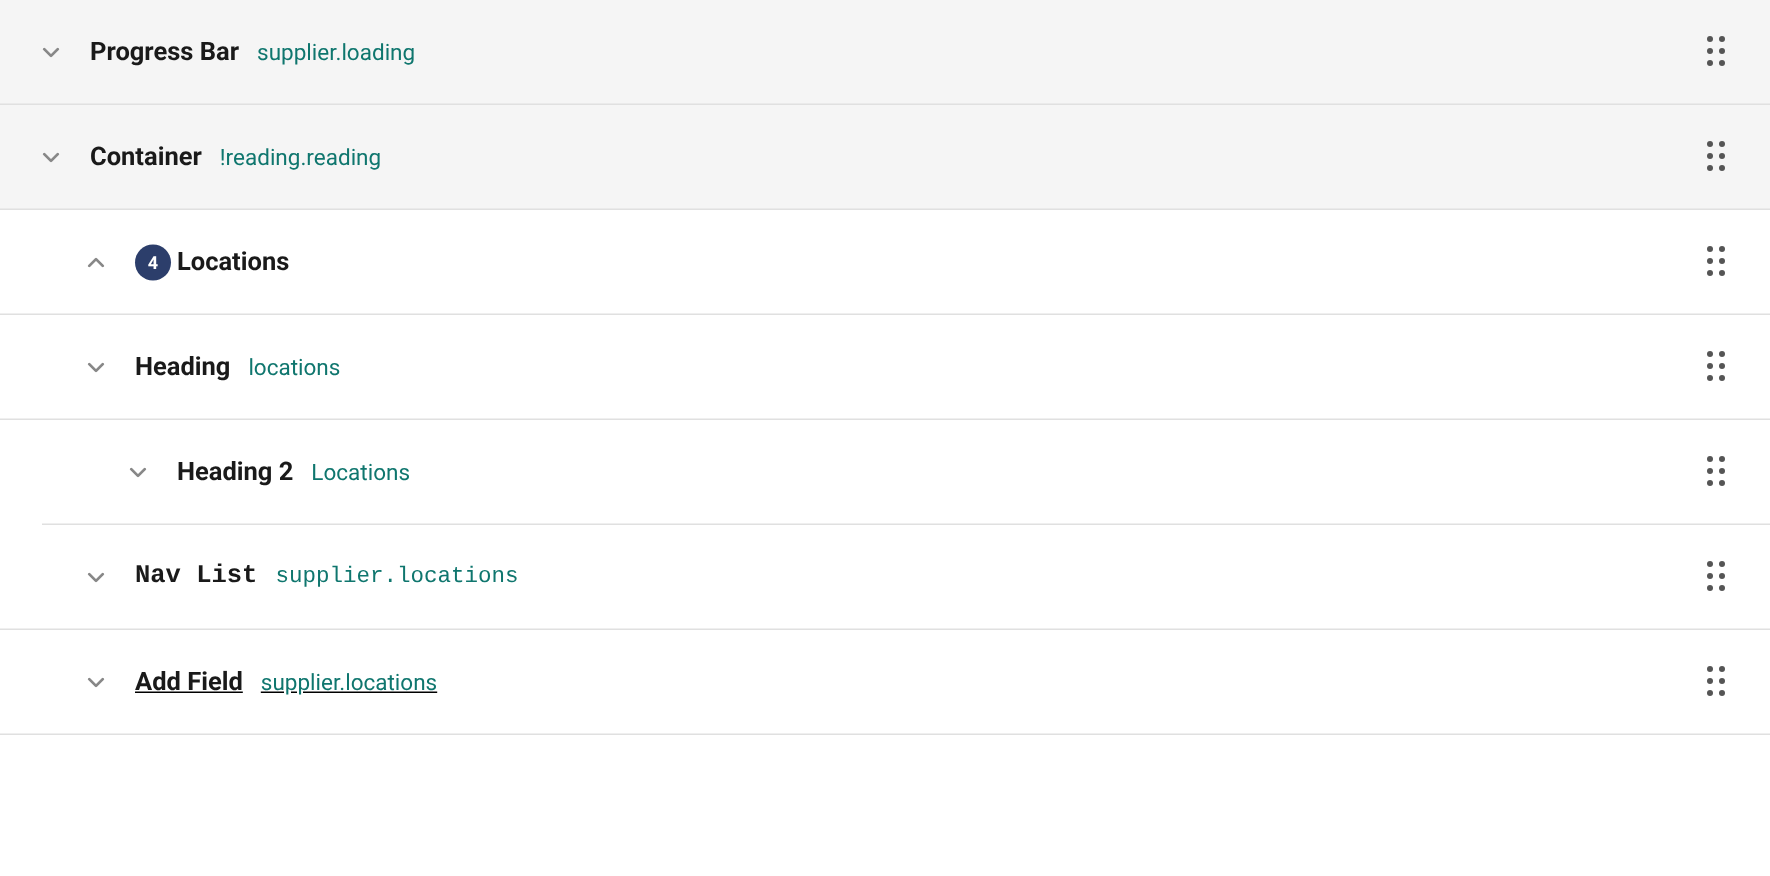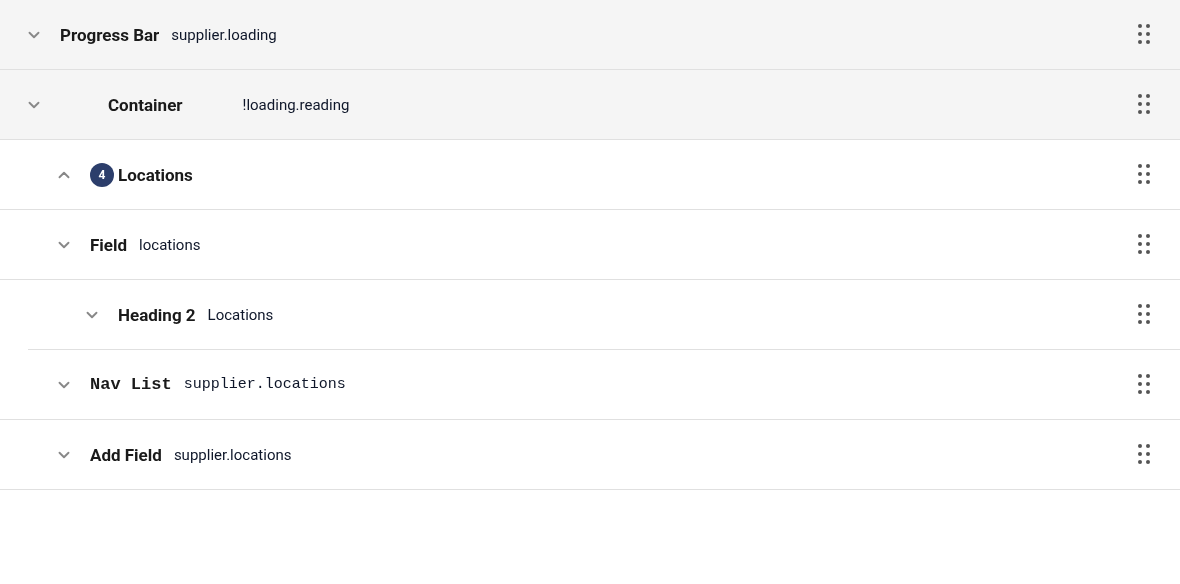--- a/index.html
+++ b/index.html
@@ -67,21 +67,21 @@
     .item-label {
       font-weight: 700;
       font-size: 17px;
       color: #1a1a1a;
       margin-right: 12px;
     }
 
     .item-sublabel {
       font-weight: 400;
       font-size: 15px;
-      color: #0f172a;
+      color: #0f766e;
     }
 
     .dots-menu {
       margin-left: auto;
       display: flex;
       align-items: center;
       justify-content: center;
       width: 32px;
       height: 32px;
       cursor: pointer;
@@ -122,28 +122,28 @@
       <div class="dots-grid">
         <div class="dot"></div>
         <div class="dot"></div>
         <div class="dot"></div>
         <div class="dot"></div>
         <div class="dot"></div>
         <div class="dot"></div>
       </div>
     </div>
     </div>
-    <div class="tree-item" style="background-color: rgb(245, 245, 245); gap: 48px;">
+    <div class="tree-item" style="background-color: rgb(245, 245, 245);">
       <div class="chevron-icon">
         <svg viewBox="0 0 24 24" fill="none" stroke="currentColor" stroke-width="2.5" stroke-linecap="round" stroke-linejoin="round">
           <polyline points="6 9 12 15 18 9"></polyline>
         </svg>
       </div>
       <span class="item-label">Container</span>
-      <span class="item-sublabel">!loading.reading</span>
+      <span class="item-sublabel">!reading.reading</span>
       <div class="dots-menu">
       <div class="dots-grid">
         <div class="dot"></div>
         <div class="dot"></div>
         <div class="dot"></div>
         <div class="dot"></div>
         <div class="dot"></div>
         <div class="dot"></div>
       </div>
     </div>
@@ -166,21 +166,21 @@
         <div class="dot"></div>
       </div>
     </div>
     </div>
     <div class="tree-item indented" style="background-color: rgb(255, 255, 255);">
       <div class="chevron-icon">
         <svg viewBox="0 0 24 24" fill="none" stroke="currentColor" stroke-width="2.5" stroke-linecap="round" stroke-linejoin="round">
           <polyline points="6 9 12 15 18 9"></polyline>
         </svg>
       </div>
-      <span class="item-label">Field</span>
+      <span class="item-label">Heading</span>
       <span class="item-sublabel">locations</span>
       <div class="dots-menu">
       <div class="dots-grid">
         <div class="dot"></div>
         <div class="dot"></div>
         <div class="dot"></div>
         <div class="dot"></div>
         <div class="dot"></div>
         <div class="dot"></div>
       </div>
@@ -217,21 +217,21 @@
       <div class="dots-grid">
         <div class="dot"></div>
         <div class="dot"></div>
         <div class="dot"></div>
         <div class="dot"></div>
         <div class="dot"></div>
         <div class="dot"></div>
       </div>
     </div>
     </div>
-    <div class="tree-item indented" style="background-color: rgb(255, 255, 255);">
+    <div class="tree-item indented" style="background-color: rgb(255, 255, 255); text-decoration: underline;">
       <div class="chevron-icon">
         <svg viewBox="0 0 24 24" fill="none" stroke="currentColor" stroke-width="2.5" stroke-linecap="round" stroke-linejoin="round">
           <polyline points="6 9 12 15 18 9"></polyline>
         </svg>
       </div>
       <span class="item-label">Add Field</span>
       <span class="item-sublabel">supplier.locations</span>
       <div class="dots-menu">
       <div class="dots-grid">
         <div class="dot"></div>

